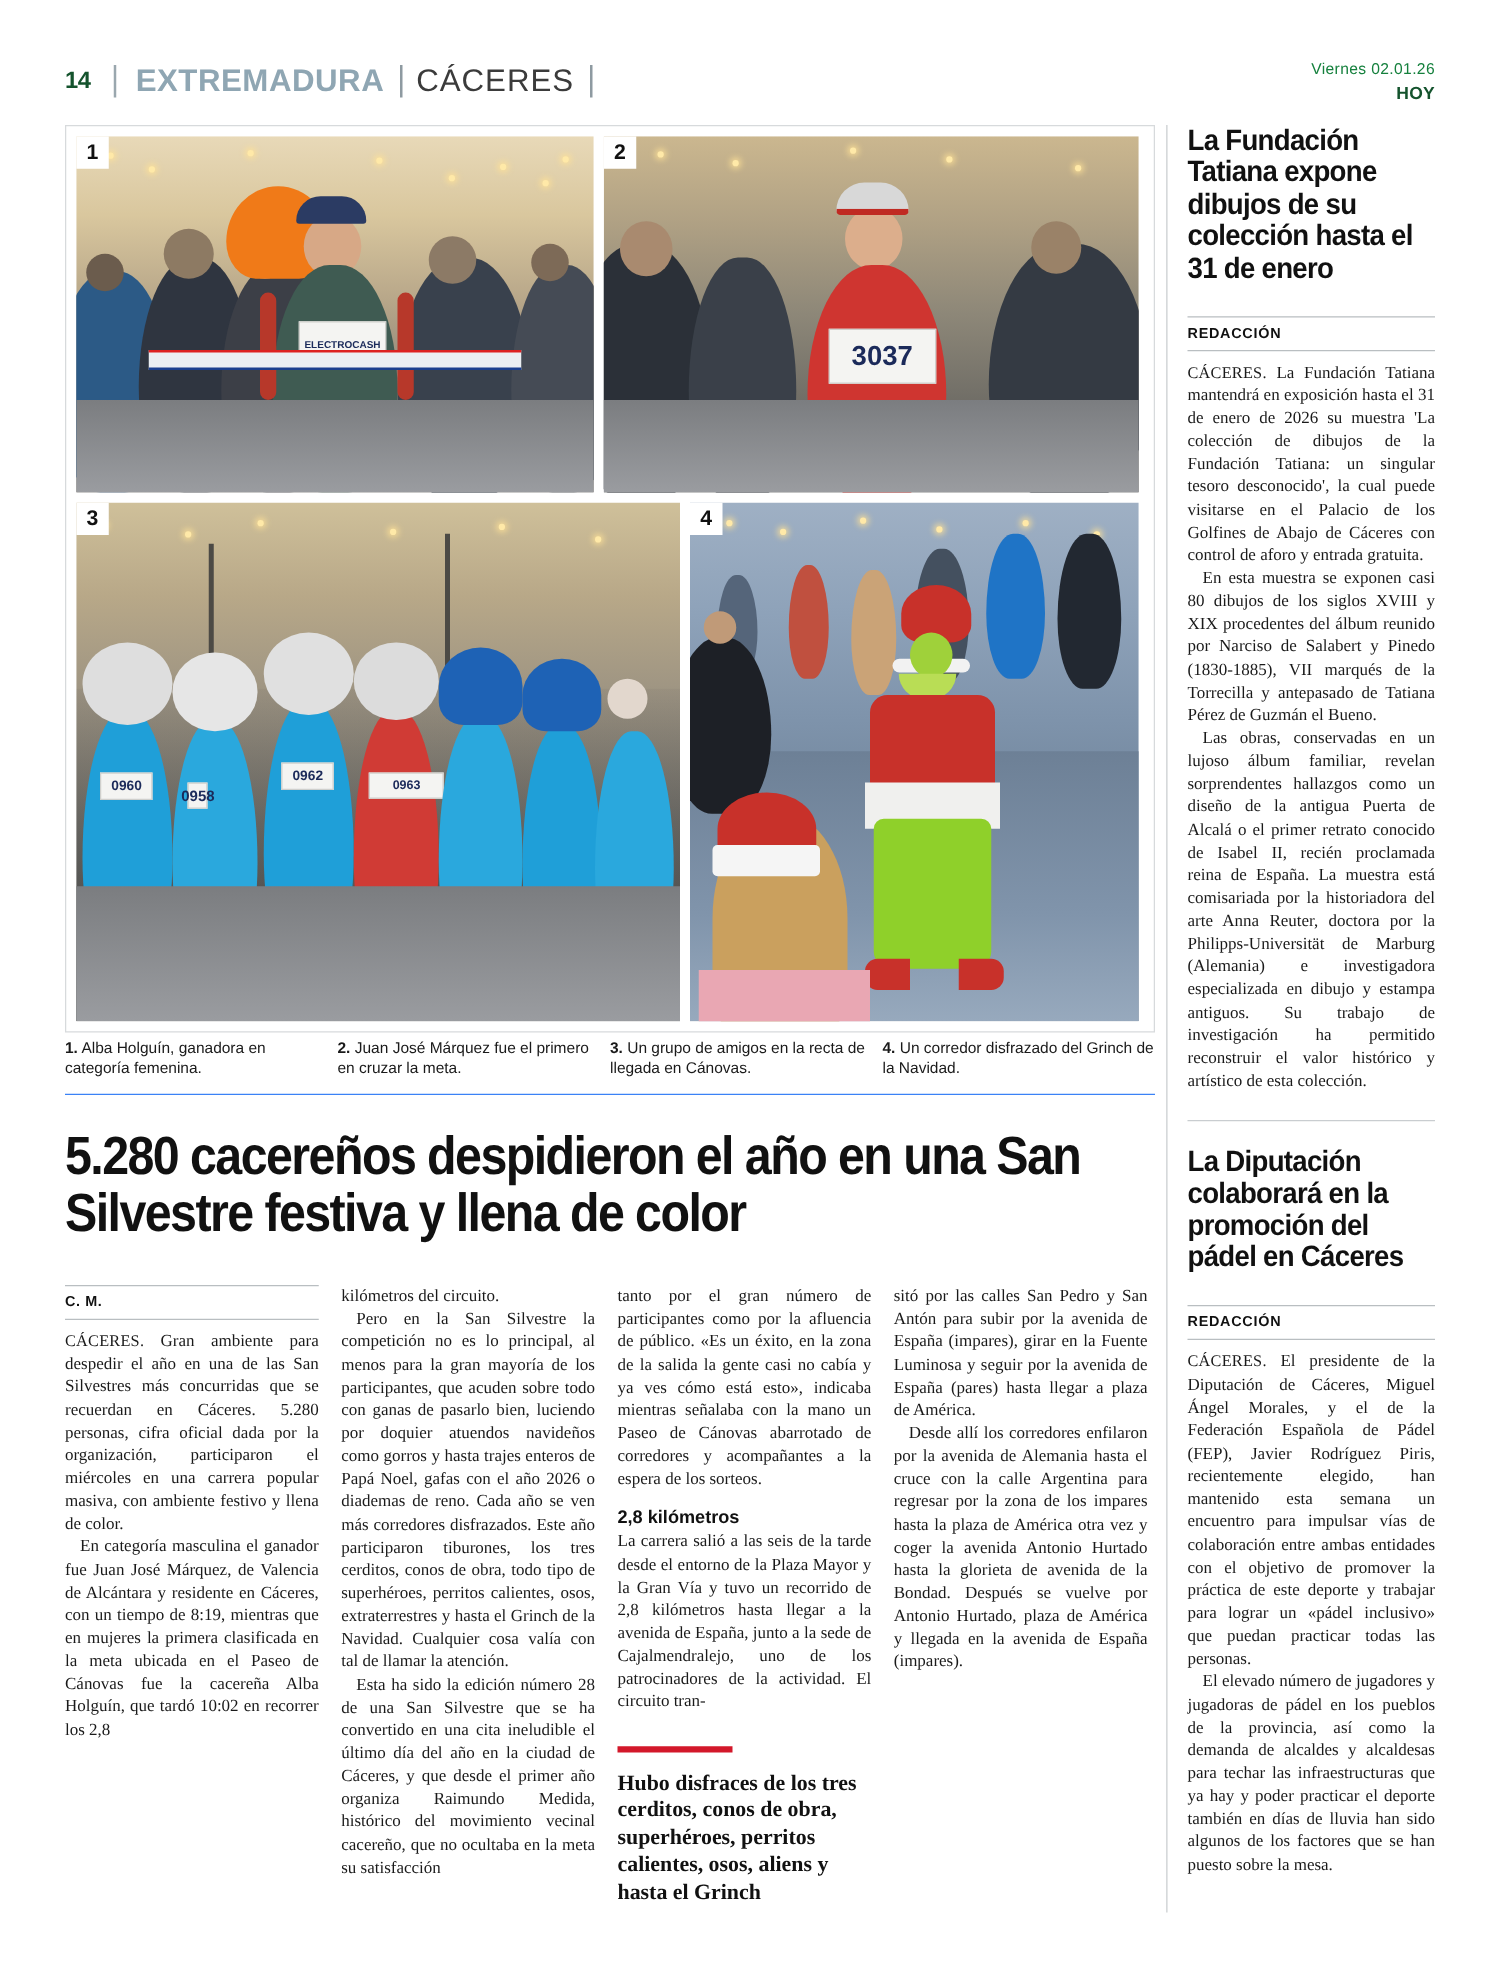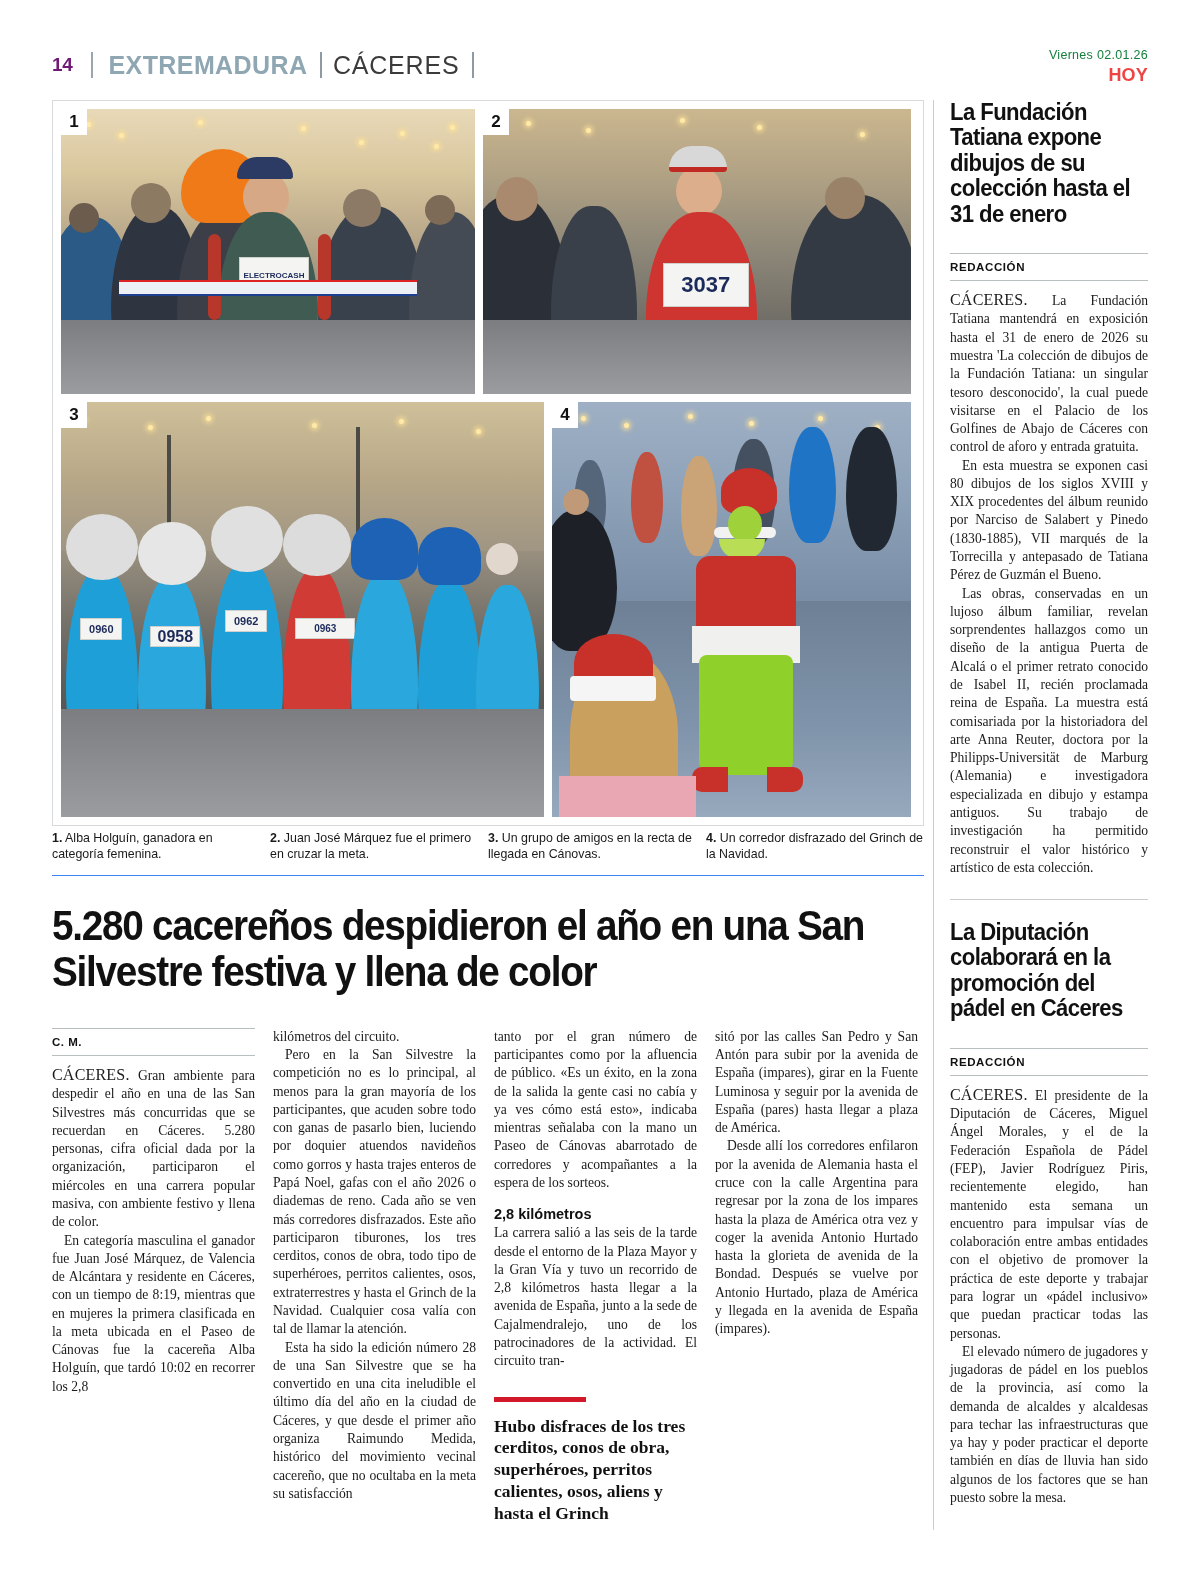--- a/index.html
+++ b/index.html
@@ -16,40 +16,40 @@
   
   .page { position:relative; width:1200px; height:1575px; padding:0; }
 
   
   .masthead {
     position:absolute; left:52px; top:48px; width:1096px; height:34px;
     display:flex; align-items:center;
   }
   .folio {
     font-family:"Liberation Sans", sans-serif;
-    font-weight:bold; font-size:19px; color:#701a75; letter-spacing:-0.3px;
+    font-weight:bold; font-size:19px; color:#14532d; letter-spacing:-0.3px;
   }
   .mast-rule { width:2px; height:26px; background:#9aa7ae; margin:0 16px 0 18px; }
   .mast-section {
     font-family:"Liberation Sans", sans-serif;
     font-weight:bold; font-size:25px; letter-spacing:0.4px;
     color:#8fa6b3;
   }
   .mast-rule2 { width:1.5px; height:26px; background:#8e9aa1; margin:0 11px 0 13px; }
   .mast-sub {
     font-family:"Liberation Sans", sans-serif;
     font-weight:normal; font-size:25px; letter-spacing:0.8px; color:#3b3b3b;
   }
   .mast-rule3 { width:1.5px; height:26px; background:#8e9aa1; margin-left:13px; }
   .mast-right {
     margin-left:auto; text-align:right; line-height:1.25;
     font-family:"Liberation Sans", sans-serif;
   }
   .mast-date { font-size:12.5px; color:#15803d; letter-spacing:0.3px; }
-  .mast-brand { font-size:18px; font-weight:bold; color:#ef4444; letter-spacing:0.2px; }
+  .mast-brand { font-size:14px; font-weight:bold; color:#14532d; letter-spacing:0.2px; }
 
   
   .vrule {
     position:absolute; top:100px; left:933px; width:1px; height:1430px;
     background:#c9cdd0;
   }
 
   
   .left { position:absolute; left:52px; top:100px; width:872px; }
 
@@ -129,21 +129,21 @@
   }
   p.txt {
     margin:0;
     font-family:"Liberation Serif", serif;
     font-size:13.6px; line-height:1.345;
     text-align:justify; color:#1a1a1a;
     -webkit-hyphens:auto; hyphens:auto;
   }
   p.txt + p.txt { text-indent:12px; }
   .dateline {
-    font-variant:small-caps; font-size:16px; letter-spacing:0.2px;
+    font-variant:small-caps; font-size:13px; letter-spacing:0.2px;
   }
   .subhead {
     font-family:"Liberation Sans", sans-serif;
     font-weight:bold; font-size:14.5px; color:#111;
     margin:14px 0 2px 0;
   }
   .pullquote-rule {
     width:92px; height:5px; background:#d3182a; margin:26px 0 14px 0;
   }
   .pullquote {
@@ -321,21 +321,21 @@
             <div class="crowdband"></div>
 
             <div class="blob" style="left:1%;top:40%;width:15%;height:52%;background:#1f9fd8"></div>
             <div class="head" style="left:3.5%;top:30%;width:38px;height:38px;background:#e4d8d0"></div>
             <div class="blob" style="left:1%;top:27%;width:15%;height:16%;background:#dedede;border-radius:50%"></div>
             <div class="bib" style="left:4%;top:52%;width:42px;height:22px;font-size:11px;">0960</div>
 
             <div class="blob" style="left:16%;top:42%;width:14%;height:50%;background:#2aa8dd"></div>
             <div class="head" style="left:18.5%;top:32%;width:36px;height:36px;background:#e7ded6"></div>
             <div class="blob" style="left:16%;top:29%;width:14%;height:15%;background:#e6e6e6;border-radius:50%"></div>
-            <div class="bib" style="left:18.5%;top:54%;width:50px;height:21px;font-size:16px;">0958</div>
+            <div class="bib" style="left:18.5%;top:54%;width:16px;height:21px;font-size:12px;">0958</div>
 
             <div class="blob" style="left:31%;top:38%;width:15%;height:54%;background:#1f9fd8"></div>
             <div class="head" style="left:34%;top:28%;width:38px;height:38px;background:#e4d8d0"></div>
             <div class="blob" style="left:31%;top:25%;width:15%;height:16%;background:#e0e0e0;border-radius:50%"></div>
             <div class="bib" style="left:34%;top:50%;width:42px;height:22px;font-size:11px;">0962</div>
 
             <div class="blob" style="left:46%;top:40%;width:14%;height:52%;background:#d03b35"></div>
             <div class="head" style="left:48.5%;top:30%;width:36px;height:36px;background:#e7ded6"></div>
             <div class="blob" style="left:46%;top:27%;width:14%;height:15%;background:#dcdcdc;border-radius:50%"></div>
             <div class="bib" style="left:48.5%;top:52%;width:60px;height:21px;font-size:10px;">0963</div>

